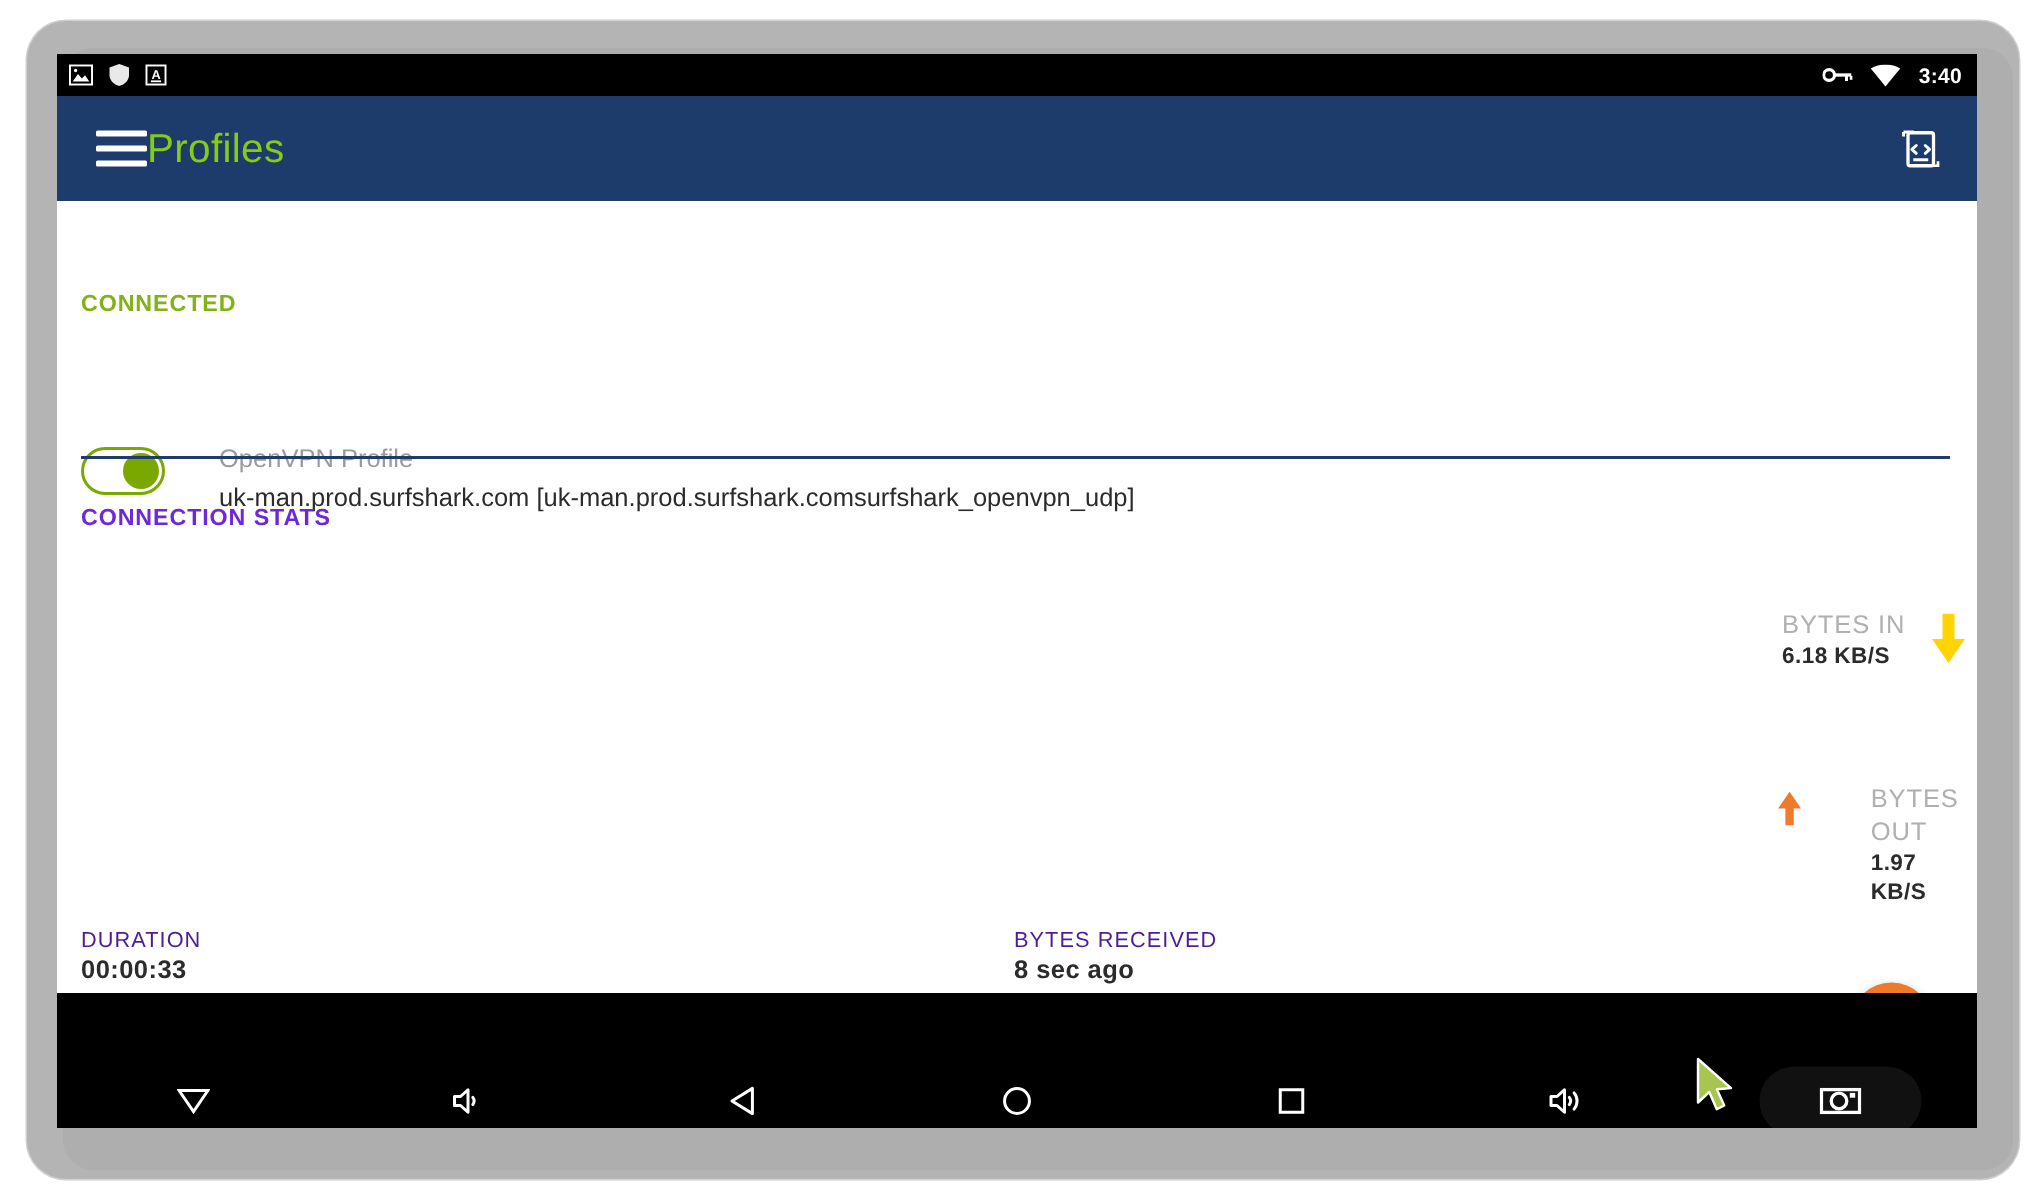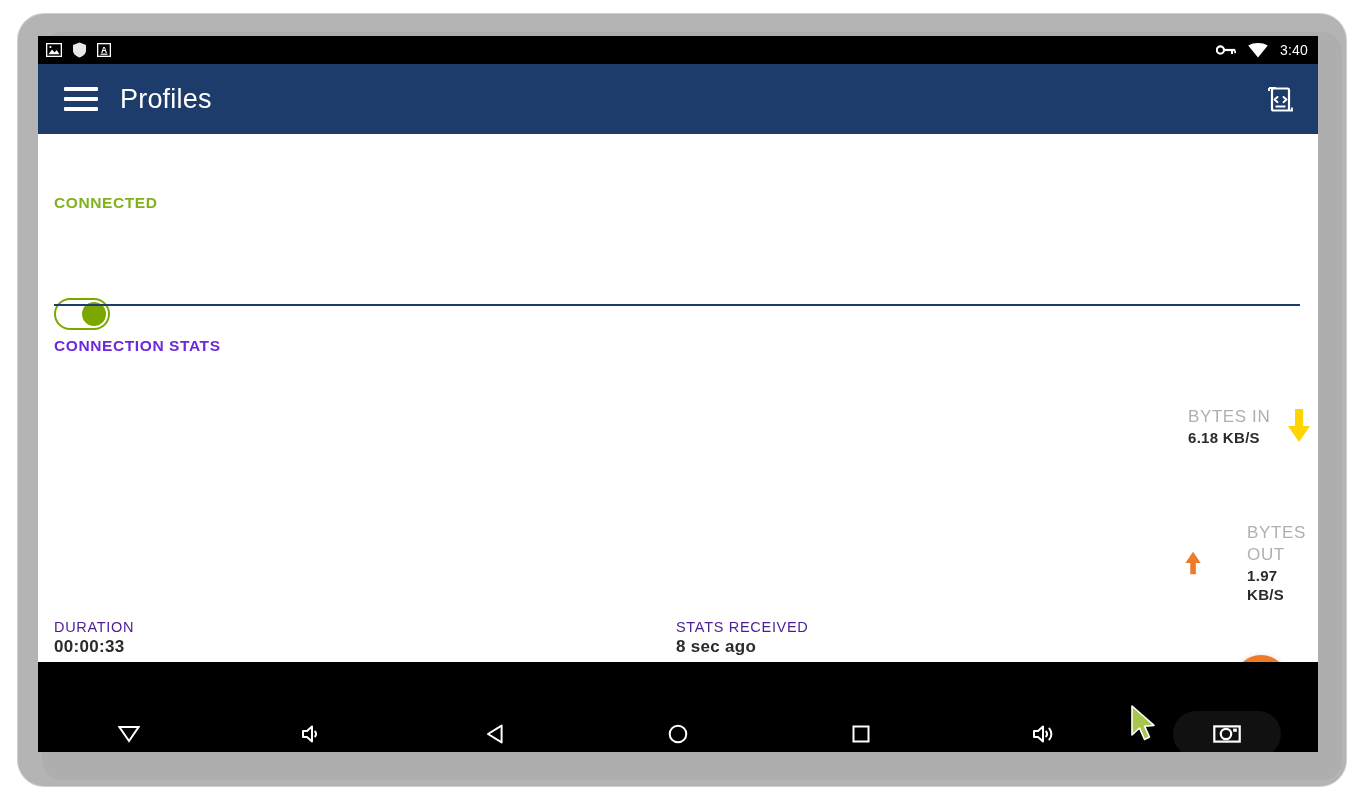--- a/index.html
+++ b/index.html
@@ -61,20 +61,21 @@
     display: flex;
     align-items: center;
     padding: 0 10px 0 8px;
   }
   .status-left { display: flex; align-items: center; gap: 10px; }
   .status-right {
     margin-left: auto;
     display: flex;
     align-items: center;
     gap: 12px;
+    font-weight: bold;
   }
   .status-time {
     color: #ffffff;
     font-size: 14px;
     letter-spacing: 0.2px;
     font-family: "Liberation Sans", sans-serif;
   }
   .sb-icon { display: block; }
 
   
@@ -98,23 +99,22 @@
     flex: none;
   }
   .hamburger span {
     display: block;
     height: 4px;
     width: 100%;
     background: #ffffff;
     border-radius: 1px;
   }
   .app-title {
-    color: #ffffff;
+    color: #84cc16;
     font-size: 27px;
-    margin-left: 22px;
     letter-spacing: 0.2px;
   }
   .app-bar-actions { margin-left: auto; display: flex; align-items: center; }
 
   
   .content {
     position: absolute;
     left: 0; top: 98px;
     width: 1280px;
     height: 528px;
@@ -229,21 +229,21 @@
     left: 1150px;
     top: 272px;
     display: flex;
     align-items: center;
   }
   .bytes-out {
     position: absolute;
     left: 1146px;
     top: 388px;
     display: flex;
-    align-items: center;
+    align-items: flex-start;
     gap: 29px;
   }
   .bytes-text-block { line-height: 1.28; }
   .bytes-title {
     color: #b0b0b0;
     font-size: 17px;
     letter-spacing: 0.6px;
   }
   .bytes-value {
     color: #2b2b2b;
@@ -407,20 +407,24 @@
     </div>
 
     <div class="content">
 
       <div class="section-label label-connected connected-head">CONNECTED</div>
 
       <div class="profile-row">
         <div class="toggle">
           <div class="toggle-knob"></div>
         </div>
+        <div class="profile-text">
+          <div class="profile-type">OpenVPN Profile</div>
+          <div class="profile-name">uk-man.prod.surfshark.com [uk-man.prod.surfshark.comsurfshark_openvpn_udp]</div>
+        </div>
       </div>
 
       <div class="divider"></div>
 
       <div class="section-label label-navy stats-head">CONNECTION STATS</div>
 
 
       <div class="bytes-in">
         <div class="bytes-text-block">
           <div class="bytes-title">BYTES IN</div>
@@ -440,21 +444,21 @@
           <div class="bytes-value">1.97 KB/S</div>
         </div>
       </div>
 
       <div class="stat-block stat-duration">
         <div class="stat-title">DURATION</div>
         <div class="stat-value">00:00:33</div>
       </div>
 
       <div class="stat-block stat-packet">
-        <div class="stat-title">STATS RECEIVED</div>
+        <div class="stat-title">BYTES RECEIVED</div>
         <div class="stat-value">8 sec ago</div>
       </div>
 
       <div class="section-label label-navy you-head">YOU</div>
       <div class="you-redacted"></div>
 
       <div class="fab"></div>
 
     </div>
 

